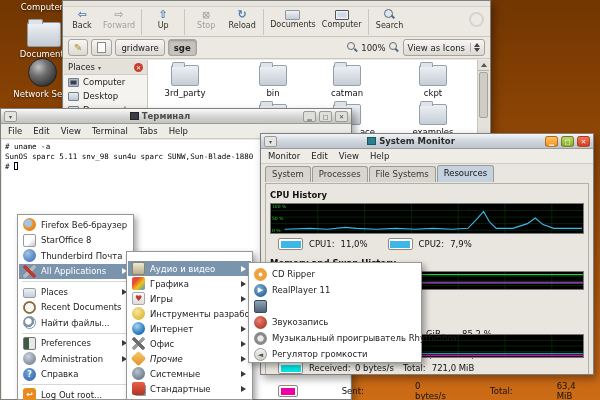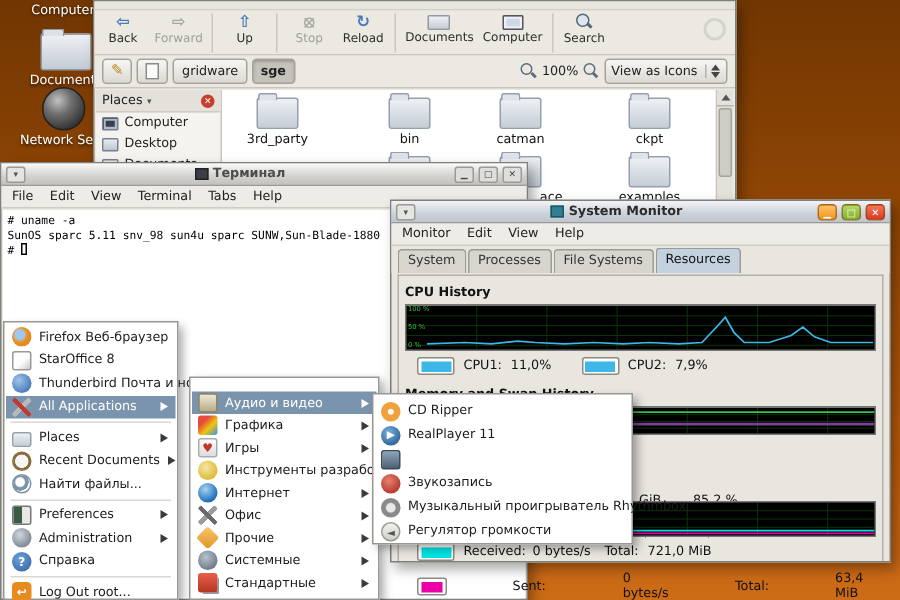--- a/index.html
+++ b/index.html
@@ -448,21 +448,21 @@
           <i></i>
         </span>
       <span style="width:40px;">Sent:</span>
       <span style="width:42px;">0 bytes/s</span>
       <span>Total:</span>
       <span>63,4 MiB</span>
     </div>
   </div>
 </div>
 
-<div class="menu" style="left:2px; top:214px; width:117px; height:186px;">
+<div class="menu" style="left:17px; top:214px; width:117px; height:186px;">
   <div class="mi">
     <span class="mic i-firefox"></span>
     <span>Firefox Веб-браузер</span>
   </div>
   <div class="mi">
     <span class="mic i-staroffice"></span>
     <span>StarOffice 8</span>
   </div>
   <div class="mi">
     <span class="mic i-thunderbird"></span>
@@ -534,21 +534,21 @@
   <div class="mi" style="height:15px;">
     <span class="mic round i-internet"></span>
     <span>Интернет</span>
     <span class="arr"></span>
   </div>
   <div class="mi" style="height:15px;">
     <span class="mic i-office"></span>
     <span>Офис</span>
     <span class="arr"></span>
   </div>
-  <div class="mi" style="height:15px;">
+  <div class="mi" style="height:15px;font-style:italic;">
     <span class="mic" style="flex:0 0 13px;">
         <span class="i-other" style="display:block;"></span>
       </span>
     <span>Прочие</span>
     <span class="arr"></span>
   </div>
   <div class="mi" style="height:15px;">
     <span class="mic round i-system"></span>
     <span>Системные</span>
     <span class="arr"></span>

